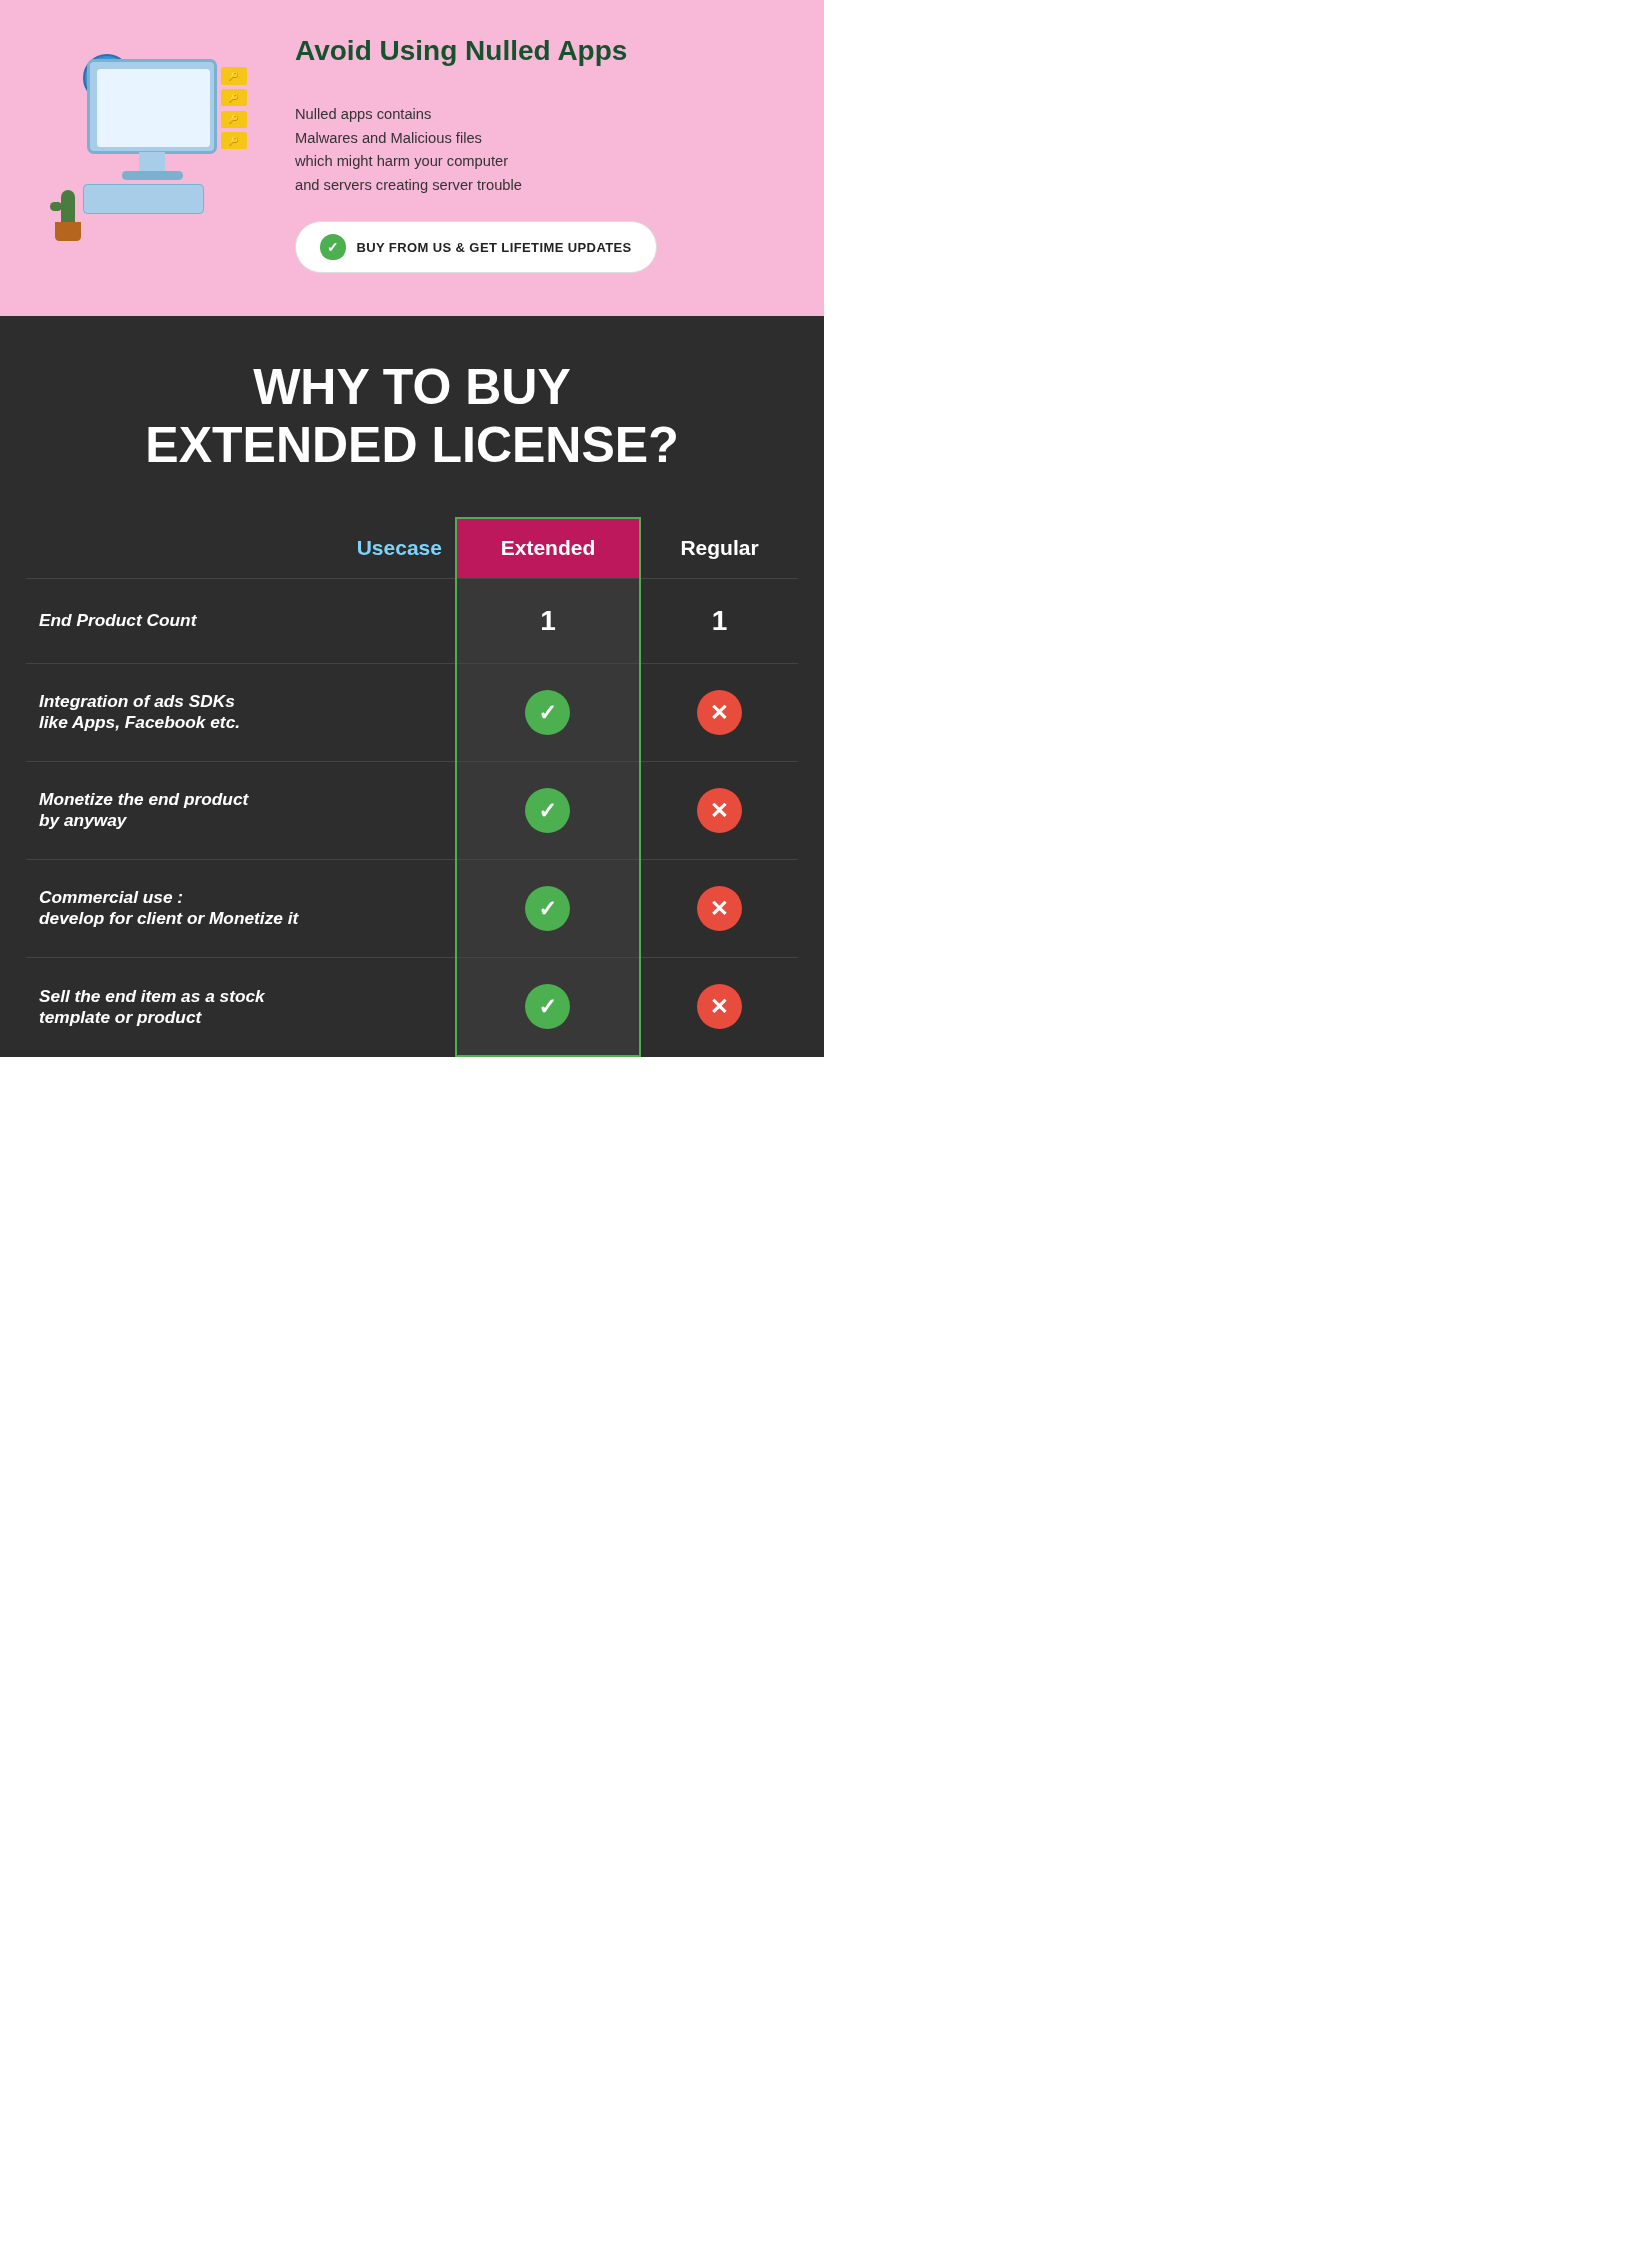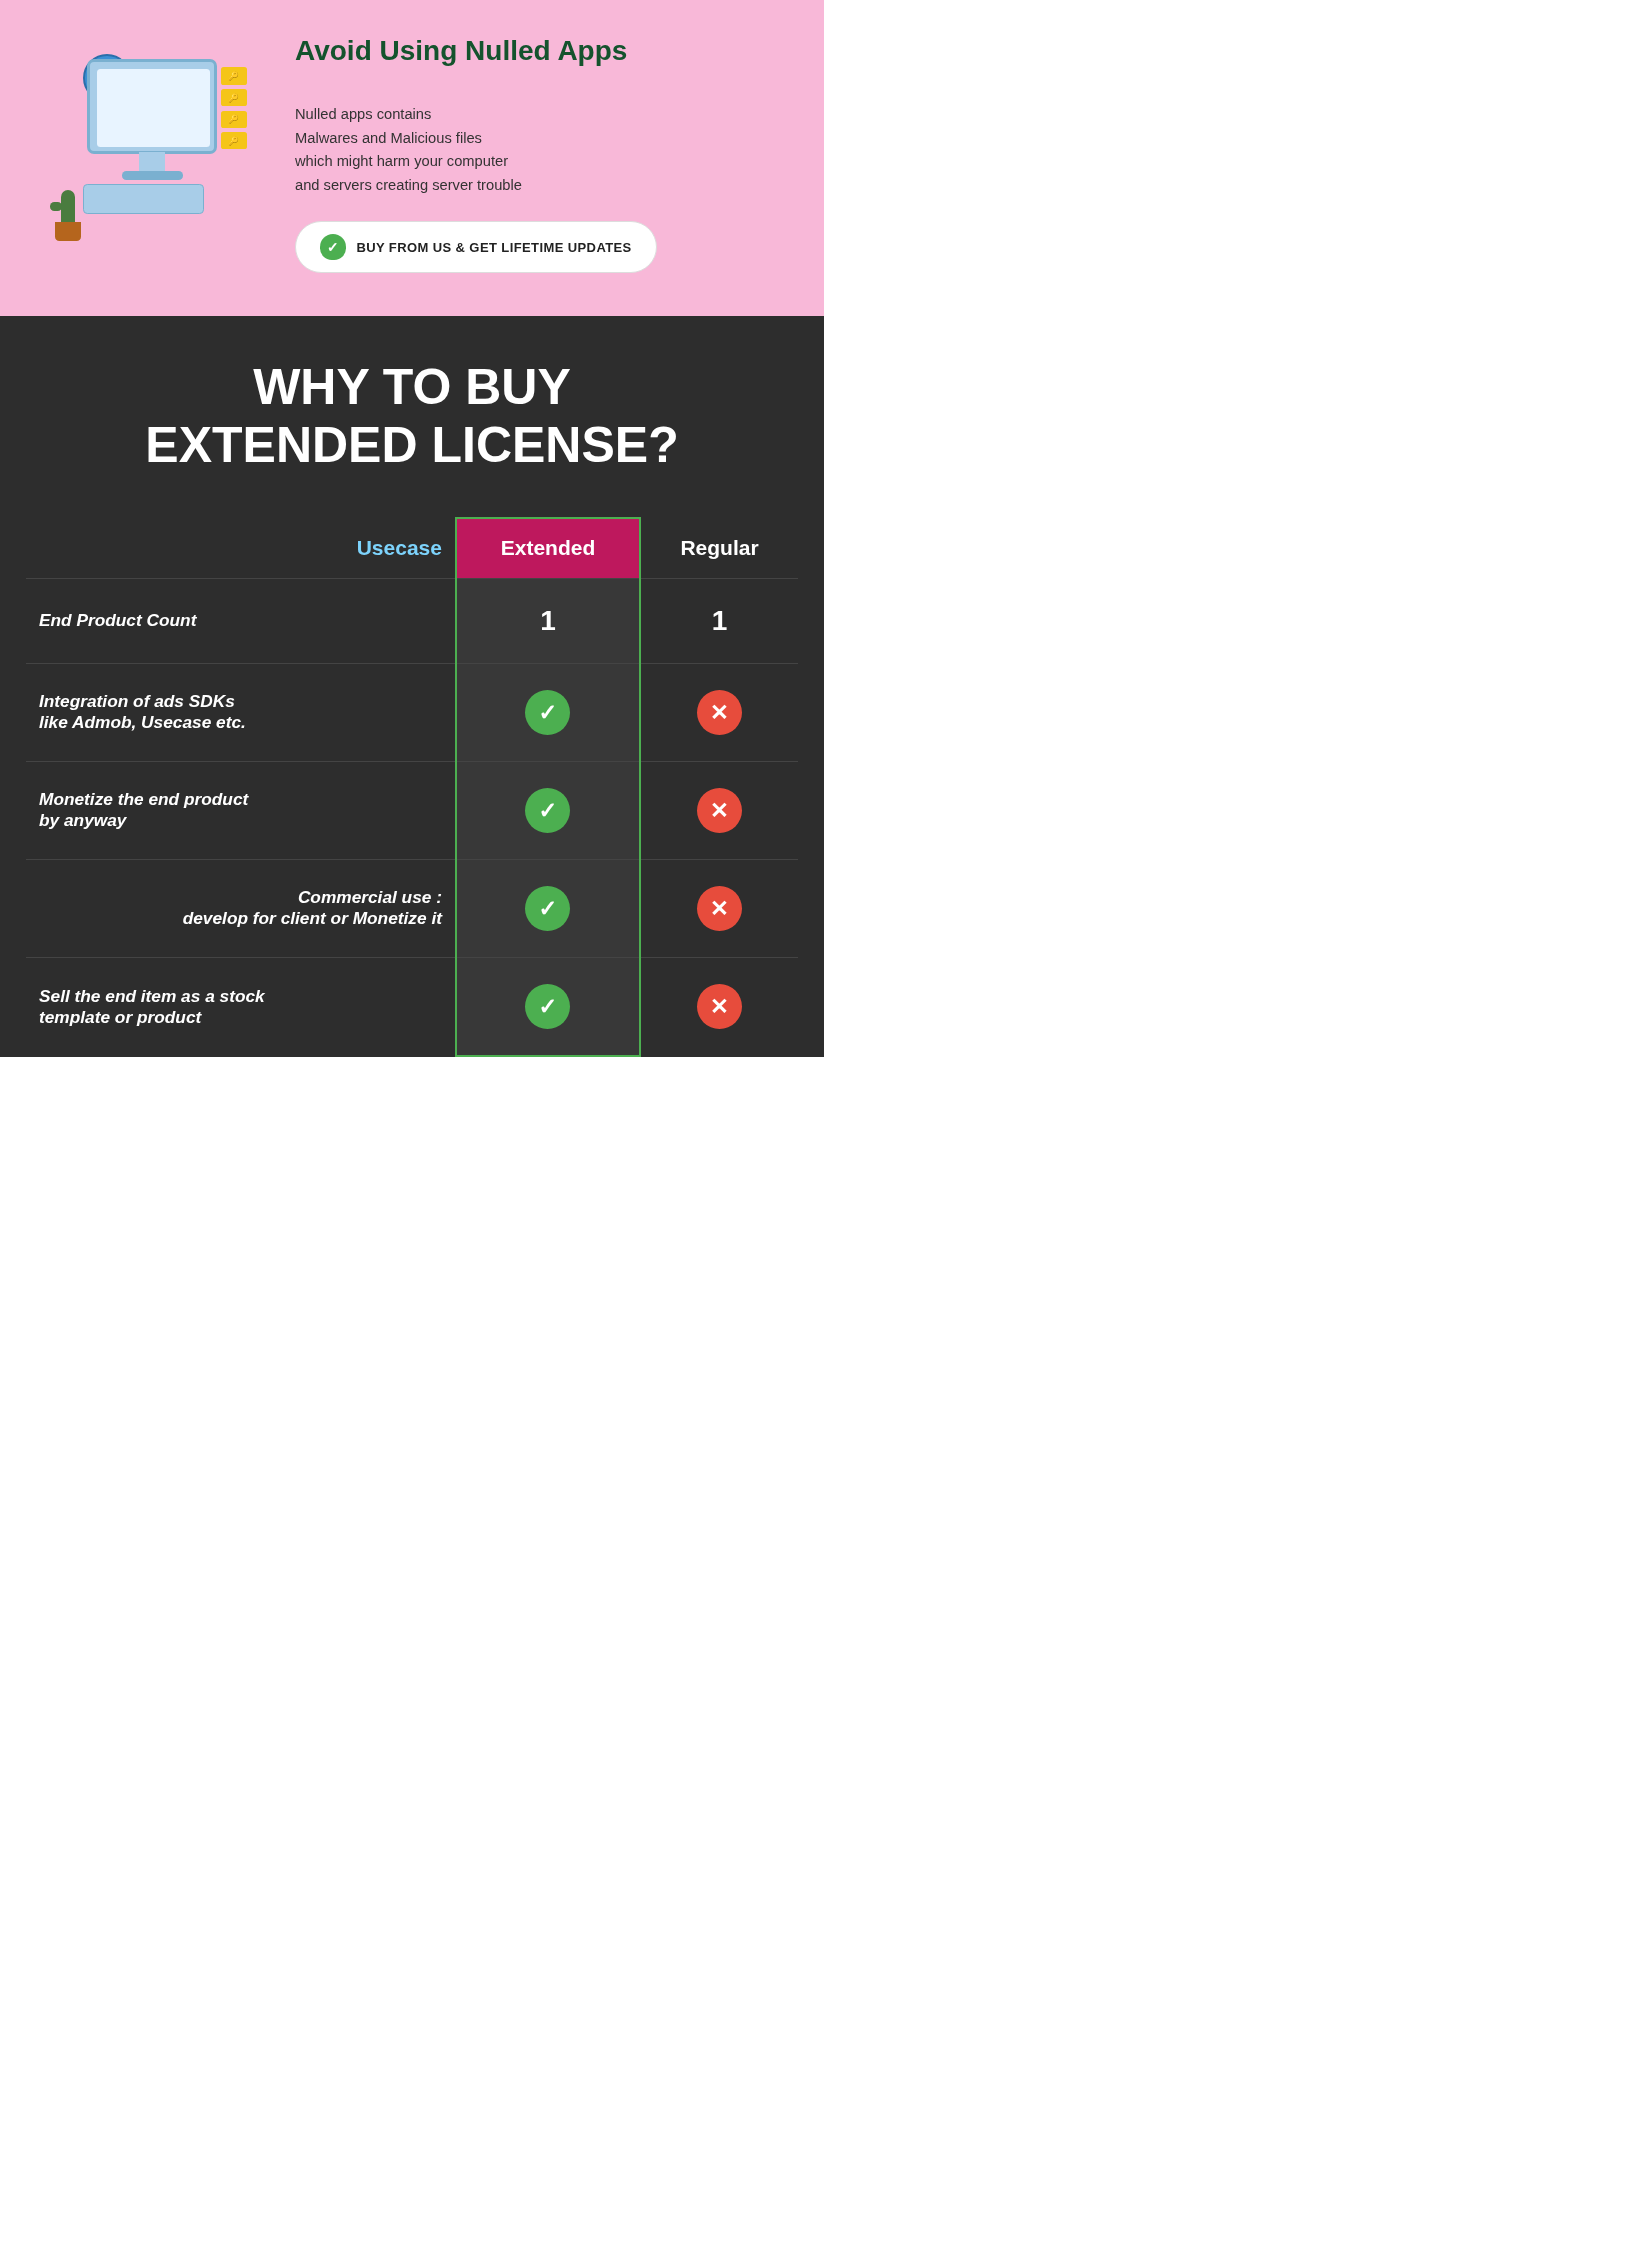--- a/index.html
+++ b/index.html
@@ -324,32 +324,32 @@
       </tr>
     </thead>
     <tbody id="table-body">
     <tr>
           <td style="white-space: pre-line;">End Product Count</td>
           <td class="extended-col"><span class="count-val">1</span></td>
           <td class="regular-col"><span class="count-val">1</span></td>
         </tr>
         <tr>
           <td style="white-space: pre-line;">Integration of ads SDKs
-like Admob, Usecase etc.</td>
+like Apps, Facebook etc.</td>
           <td class="extended-col"><span class="check-circle">✓</span></td>
           <td class="regular-col"><span class="cross-circle">✕</span></td>
         </tr>
         <tr>
           <td style="white-space: pre-line;">Monetize the end product
 by anyway</td>
           <td class="extended-col"><span class="check-circle">✓</span></td>
           <td class="regular-col"><span class="cross-circle">✕</span></td>
         </tr>
         <tr>
-          <td style="white-space: pre-line; text-align: right;">Commercial use :
+          <td style="white-space: pre-line;">Commercial use :
 develop for client or Monetize it</td>
           <td class="extended-col"><span class="check-circle">✓</span></td>
           <td class="regular-col"><span class="cross-circle">✕</span></td>
         </tr>
         <tr>
           <td style="white-space: pre-line;">Sell the end item as a stock
 template or product</td>
           <td class="extended-col"><span class="check-circle">✓</span></td>
           <td class="regular-col"><span class="cross-circle">✕</span></td>
         </tr>

